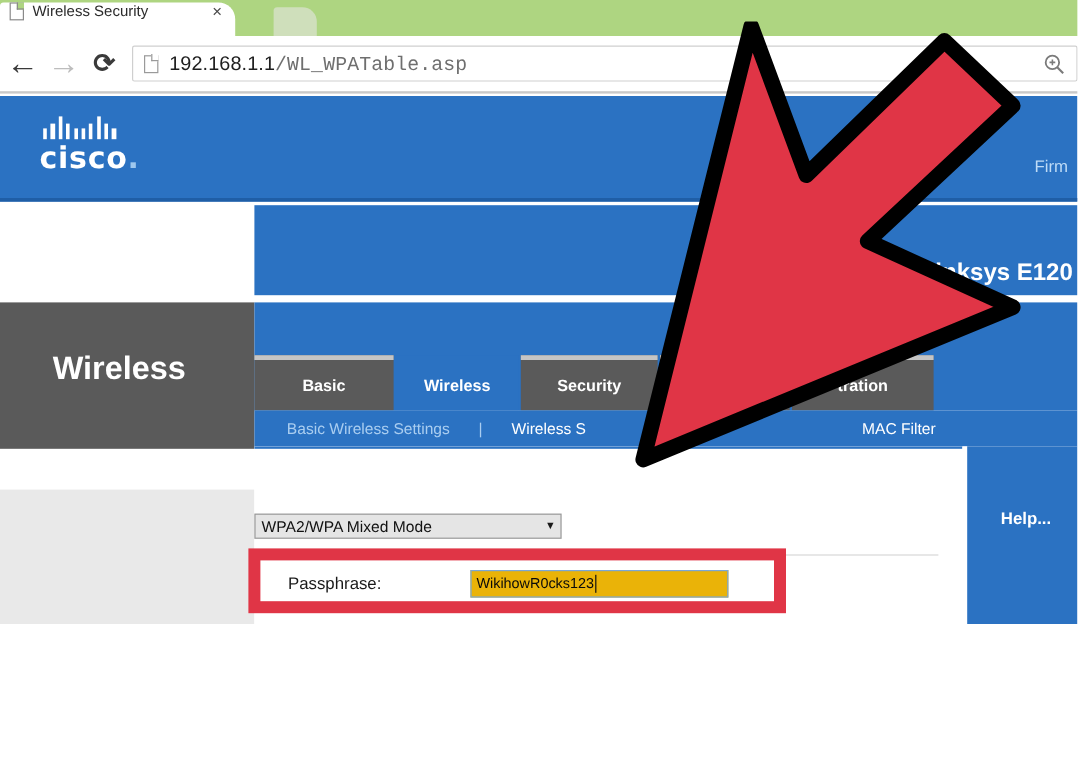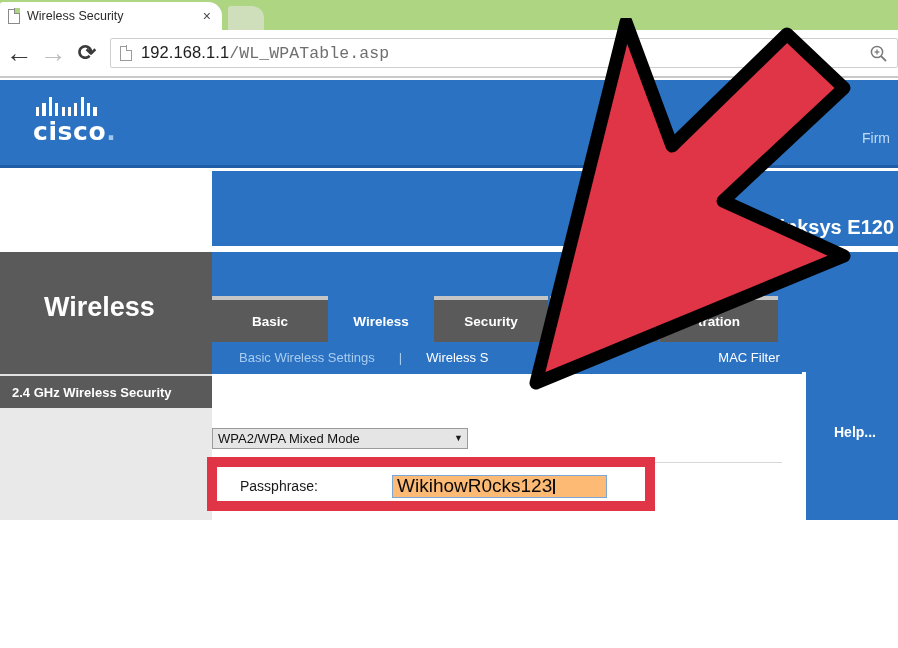--- a/index.html
+++ b/index.html
@@ -22,26 +22,25 @@
   
   .tabstrip {
     position: absolute;
     left: 0; top: 0;
     width: 898px; height: 30px;
     background: #aed581;
   }
   .tab {
     position: absolute;
     left: 0; top: 2px;
-    width: 222px; height: 28px;
+    width: 196px; height: 28px;
     background: #ffffff;
     border-top-left-radius: 3px;
     border-top-right-radius: 14px;
     display: flex;
-    align-items: center;
     padding: 0 8px;
   }
   .tab-page-icon {
     width: 12px; height: 15px;
     border: 1.3px solid #8a8a8a;
     background: #ffffff;
     position: relative;
     flex: 0 0 auto;
     margin-right: 7px;
   }
@@ -355,25 +354,25 @@
   .select-arrow {
     position: absolute;
     right: 4px; top: 50%;
     transform: translateY(-50%);
     font-size: 9px;
     color: #1a1a1a;
   }
   .text-input {
     width: 215px;
     height: 23px;
-    background: #fdba74;
+    background: #eab308;
     border: 1px solid #7ba7d6;
     display: flex;
     align-items: center;
-    font-size: 19px;
+    font-size: 12px;
     color: #0a0a0a;
     padding-left: 4px;
     position: relative;
   }
   .caret {
     display: inline-block;
     width: 1.4px;
     height: 15px;
     background: #111;
     margin-left: 1px;
@@ -502,23 +501,20 @@
       </div>
     </div>
 
     <div class="subnav">
       <span class="subnav-item">Basic Wireless Settings</span>
       <span class="subnav-sep">|</span>
       <span class="subnav-item active">Wireless S</span>
       <span class="subnav-item active" style="margin-left:230px">MAC Filter</span>
     </div>
 
-    <div class="leftpanel-head">
-      <span class="leftpanel-head-text">2.4 GHz Wireless Security</span>
-    </div>
     <div class="leftpanel-body"></div>
 
     <div class="content-card">
       <div class="row-sep"></div>
 
       <div class="row sec-mode">
         <div class="select-box">
           <span>WPA2/WPA Mixed Mode</span>
           <span class="select-arrow">▼</span>
         </div>

